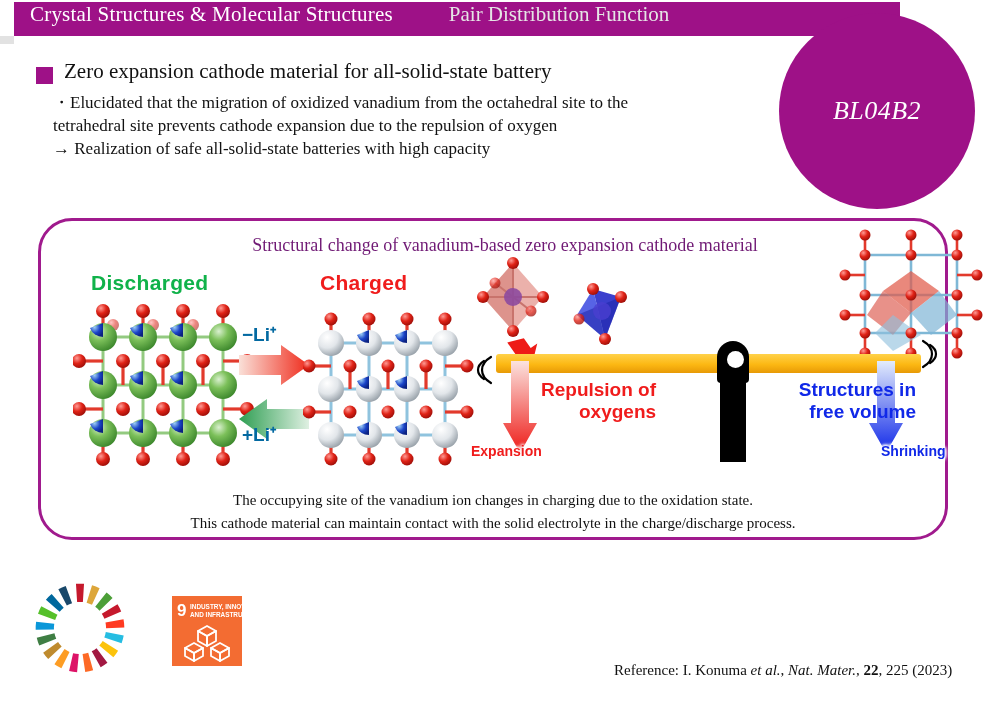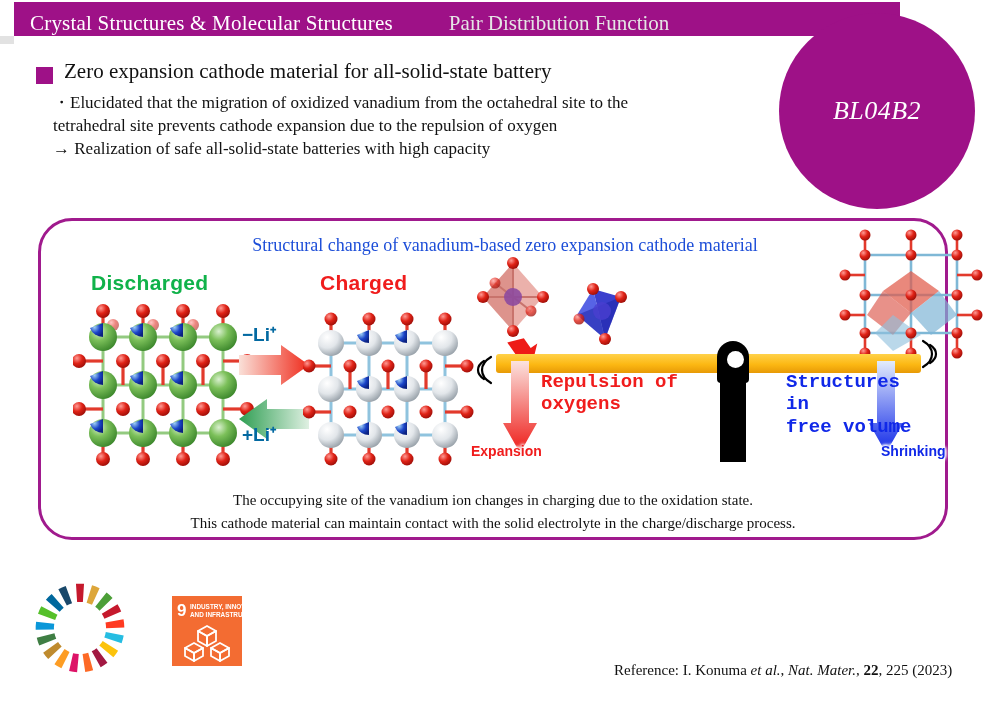--- a/index.html
+++ b/index.html
@@ -9,21 +9,21 @@
     font-family:"Liberation Serif", serif;
     position:relative;
     overflow:hidden;
   }
   #stage{position:relative;width:986px;height:705px;}
 
   
   .header-bar{
     position:absolute;left:14px;top:2px;width:886px;height:34px;
     background:#9E1187;
-    display:flex;align-items:flex-end;
+    display:flex;align-items:flex-start;
   }
   .header-title{
     color:#ffffff;font-size:21px;margin-left:16px;letter-spacing:.2px;
     white-space:nowrap;
   }
   .header-sub{
     color:#e5e5e5;font-size:21px;margin-left:56px;white-space:nowrap;
   }
   .left-gray{
     position:absolute;left:0;top:36px;width:14px;height:8px;background:#e2e2e2;
@@ -54,21 +54,21 @@
   .intro-line{font-size:17px;color:#111;line-height:1.36;white-space:nowrap;}
 
   
   .panel{
     position:absolute;left:38px;top:218px;width:910px;height:322px;
     border:3px solid #A01A8D;border-radius:34px;background:#ffffff;
     box-sizing:border-box;
   }
   .panel-title{
     position:absolute;left:0;right:0;top:14px;text-align:center;
-    font-size:18px;color:#1d4ed8;padding-left:24px;
+    font-size:18px;color:#701a75;padding-left:24px;
   }
 
   
   .state-label{
     position:absolute;font-family:"Liberation Sans",sans-serif;
     font-weight:bold;font-size:21px;letter-spacing:.3px;
   }
   .state-discharged{left:50px;top:50px;color:#10B24A;}
   .state-charged{left:279px;top:50px;color:#F01C1C;}
 
@@ -102,22 +102,22 @@
     background:#ffffff;border-radius:50%;
   }
 
   
   .down-arrow{position:absolute;width:34px;}
   .arrow-red{left:462px;top:140px;}
   .arrow-blue{left:828px;top:140px;}
 
   
   .force-label{
-    position:absolute;font-family:Liberation Mono, monospace;
-    font-weight:bold;font-size:19px;line-height:1.18;text-align:left;
+    position:absolute;font-family:Liberation Sans, sans-serif;
+    font-weight:bold;font-size:19px;line-height:1.18;text-align:right;margin-top:8px;
   }
   .force-red{left:500px;top:150px;color:#F01C1C;}
   .force-blue{left:745px;top:150px;color:#1028E8;width:130px;}
 
   
   .outcome{
     position:absolute;font-family:"Liberation Sans",sans-serif;
     font-weight:bold;font-size:14px;
     text-shadow:0 0 3px #fff,0 0 5px #fff,1px 1px 3px #fff,-1px -1px 3px #fff,
                 1px -1px 3px #fff,-1px 1px 3px #fff;

